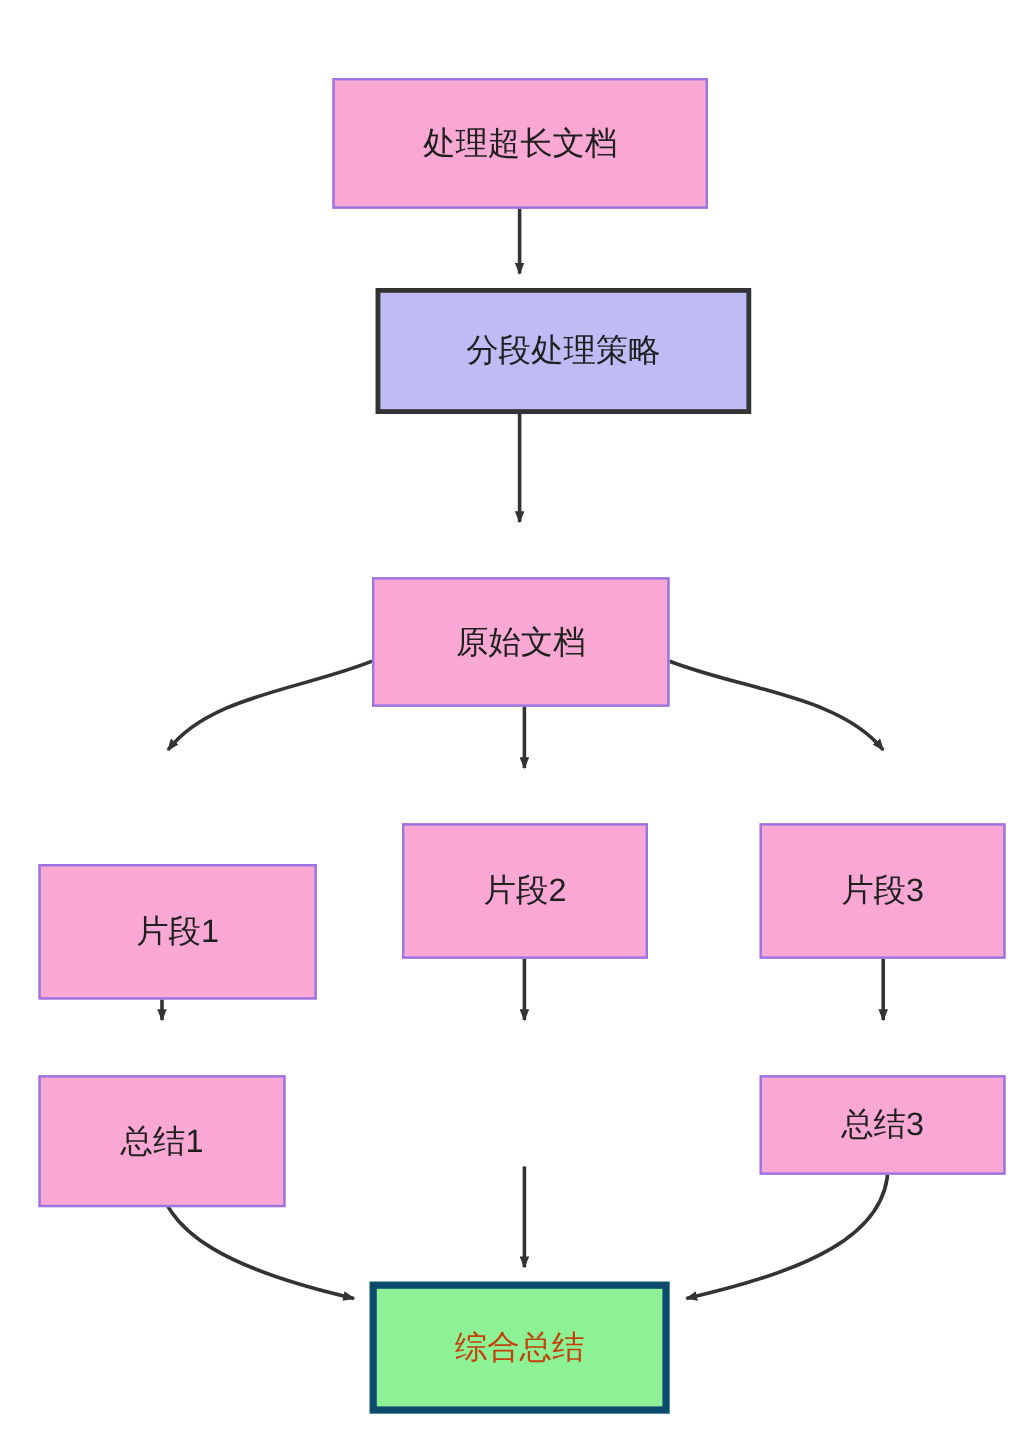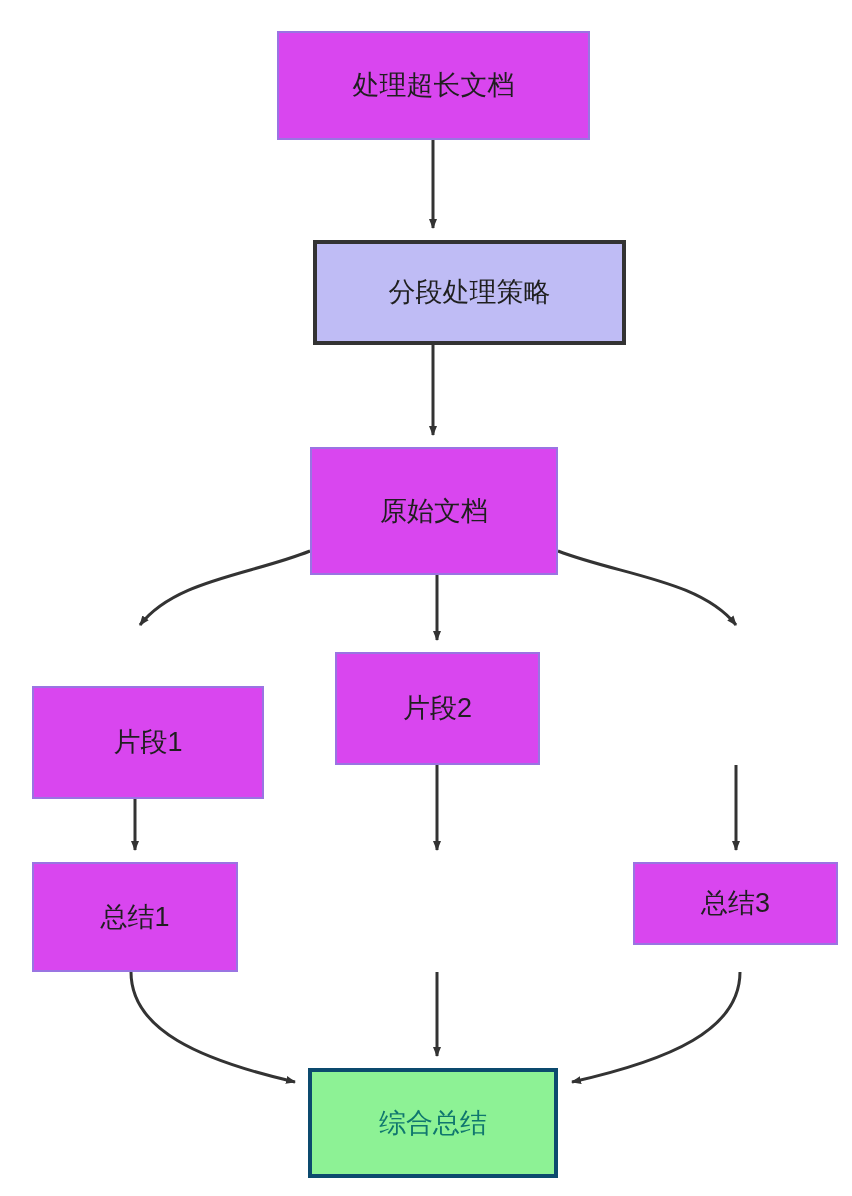--- a/index.html
+++ b/index.html
@@ -35,45 +35,46 @@
     text-align: center;
     line-height: 1.2;
     white-space: nowrap;
   }
   .node-label {
     display: block;
   }
 
   
   .node.style-default {
-    background: #d946ef;
+    background: #f9a8d4;
     border: 2px solid #9a74e2;
     color: #1f1f1f;
     font-size: 27px;
+    margin-top: 34px;
   }
   
   .node.style-emphasis {
     background: #bfbcf5;
     border: 4px solid #333333;
     color: #1f1f1f;
     font-size: 27px;
     margin-left: 36px;
   }
   
   .node.style-success {
     background: #8df295;
-    border: 4px solid #0c4a6e;
-    color: #0f766e;
+    border: 6px solid #0c4a6e;
+    color: #c2410c;
     font-size: 27px;
   }
 
   
   #node-root       { left: 277px; top: 31px;   width: 313px; height: 109px; }
   #node-strategy   { left: 277px; top: 240px;  width: 313px; height: 105px; }
-  #node-source     { left: 310px; top: 447px;  width: 248px; height: 128px; }
+  #node-source     { left: 310px; top: 447px;  width: 248px; height: 108px; }
   #node-chunk-1    { left: 32px;  top: 686px;  width: 232px; height: 113px; }
   #node-chunk-2    { left: 335px; top: 652px;  width: 205px; height: 113px; }
   #node-chunk-3    { left: 633px; top: 652px;  width: 205px; height: 113px; }
   #node-summary-1  { left: 32px;  top: 862px;  width: 206px; height: 110px; }
   #node-summary-2  { left: 335px; top: 862px;  width: 205px; height: 110px; }
   #node-summary-3  { left: 633px; top: 862px;  width: 205px; height: 83px; }
   #node-final      { left: 308px; top: 1068px; width: 250px; height: 110px; }
 </style>
 </head>
 <body>
@@ -123,20 +124,23 @@
   </div>
 
   <div class="node style-default" id="node-chunk-1">
     <span class="node-label">片段1</span>
   </div>
 
   <div class="node style-default" id="node-chunk-2">
     <span class="node-label">片段2</span>
   </div>
 
+  <div class="node style-default" id="node-chunk-3">
+    <span class="node-label">片段3</span>
+  </div>
 
   <div class="node style-default" id="node-summary-1">
     <span class="node-label">总结1</span>
   </div>
 
 
   <div class="node style-default" id="node-summary-3">
     <span class="node-label">总结3</span>
   </div>
 

